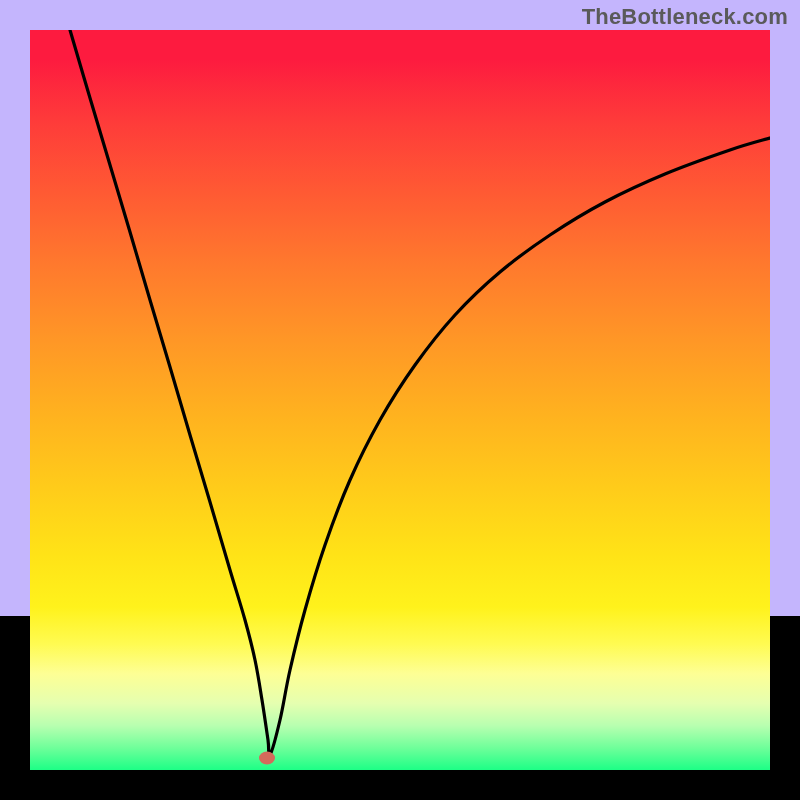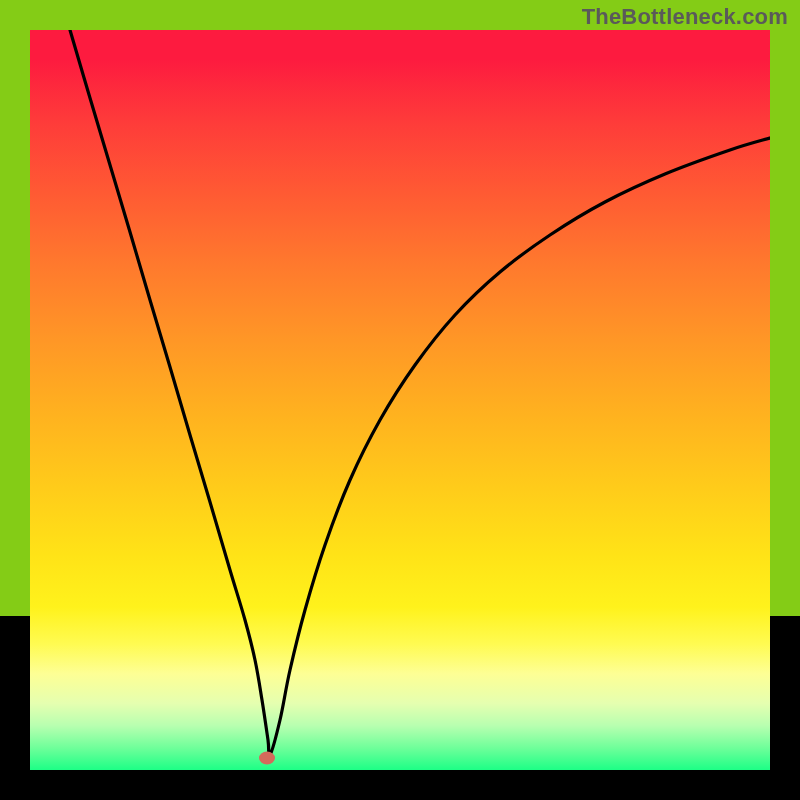--- a/index.html
+++ b/index.html
@@ -7,21 +7,21 @@
     padding: 0;
     width: 800px;
     height: 800px;
     background: #000;
     font-family: Arial, Helvetica, sans-serif;
   }
   .frame {
     position: relative;
     width: 800px;
     height: 616px;
-    background: #84cc16;
+    background: #c4b5fd;
   }
   .watermark {
     position: absolute;
     top: 4px;
     right: 12px;
     color: #5a5a5a;
     font-size: 22px;
     font-weight: 600;
     letter-spacing: 0.2px;
     z-index: 10;

